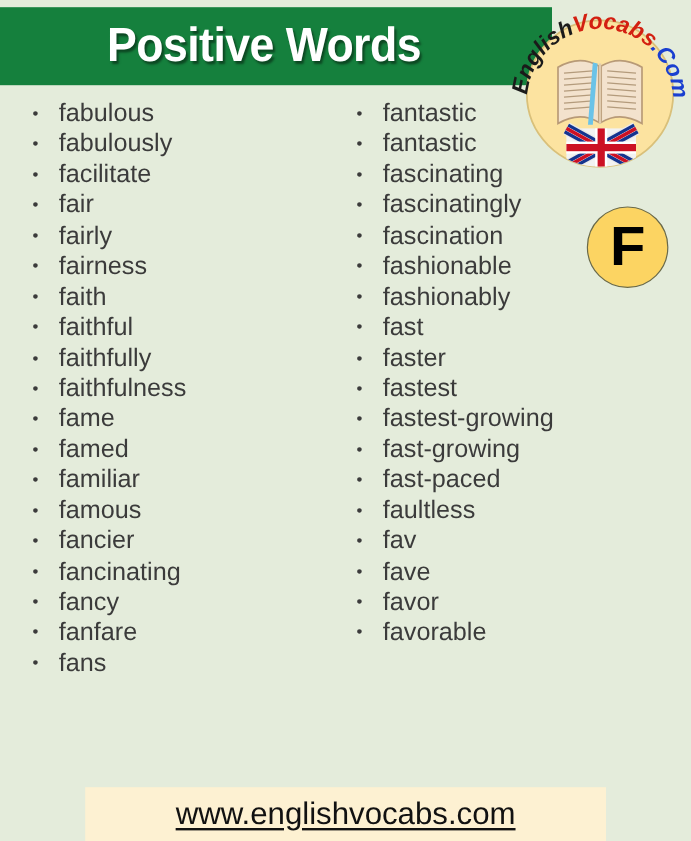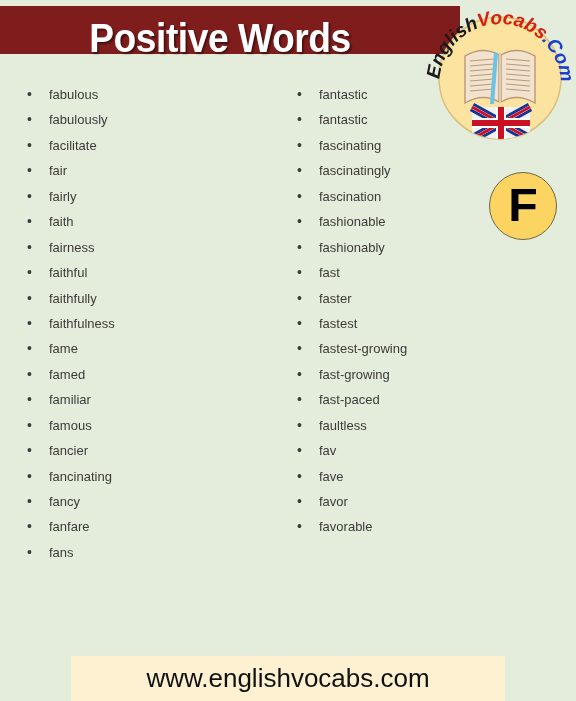--- a/index.html
+++ b/index.html
@@ -14,22 +14,22 @@
     overflow: hidden;
     position: relative;
   }
 
   
   .header-band {
     position: absolute;
     left: 0;
     top: 6px;
     width: 460px;
-    height: 48px;
-    background: #7f1d1d;
+    height: 65px;
+    background: #15803d;
   }
   .page-title {
     position: absolute;
     left: 0;
     top: 0;
     width: 440px;
     height: 67px;
     line-height: 64px;
     text-align: center;
     color: #ffffff;
@@ -94,21 +94,21 @@
   ul.word-list {
     list-style: none;
     margin: 0;
     padding: 0;
   }
   ul.word-list li {
     position: relative;
     height: 25.45px;
     line-height: 25.45px;
     padding-left: 27px;
-    font-size: 13px;
+    font-size: 21px;
     color: #3b3b3b;
     white-space: nowrap;
   }
   ul.word-list li::before {
     content: "\2022";
     position: absolute;
     left: 5px;
     top: 0;
     font-size: 14px;
     color: #3b3b3b;
@@ -123,20 +123,21 @@
     width: 434px;
     height: 45px;
     background: #fdf1d2;
     display: flex;
     align-items: center;
     justify-content: center;
   }
   .footer-url {
     font-size: 26px;
     color: #111111;
+    text-decoration: underline;
     text-underline-offset: 3px;
     white-space: nowrap;
   }
 </style>
 </head>
 <body>
 
 <div class="header-band">
   <div class="page-title">Positive Words</div>
 </div>
@@ -204,22 +205,22 @@
 </div>
 
 <div class="columns">
   <div class="word-col left">
     <ul class="word-list" id="list-left">
         <li>fabulous</li>
         <li>fabulously</li>
         <li>facilitate</li>
         <li>fair</li>
         <li>fairly</li>
+        <li>fairness</li>
         <li>faith</li>
-        <li>fairness</li>
         <li>faithful</li>
         <li>faithfully</li>
         <li>faithfulness</li>
         <li>fame</li>
         <li>famed</li>
         <li>familiar</li>
         <li>famous</li>
         <li>fancier</li>
         <li>fancinating</li>
         <li>fancy</li>

